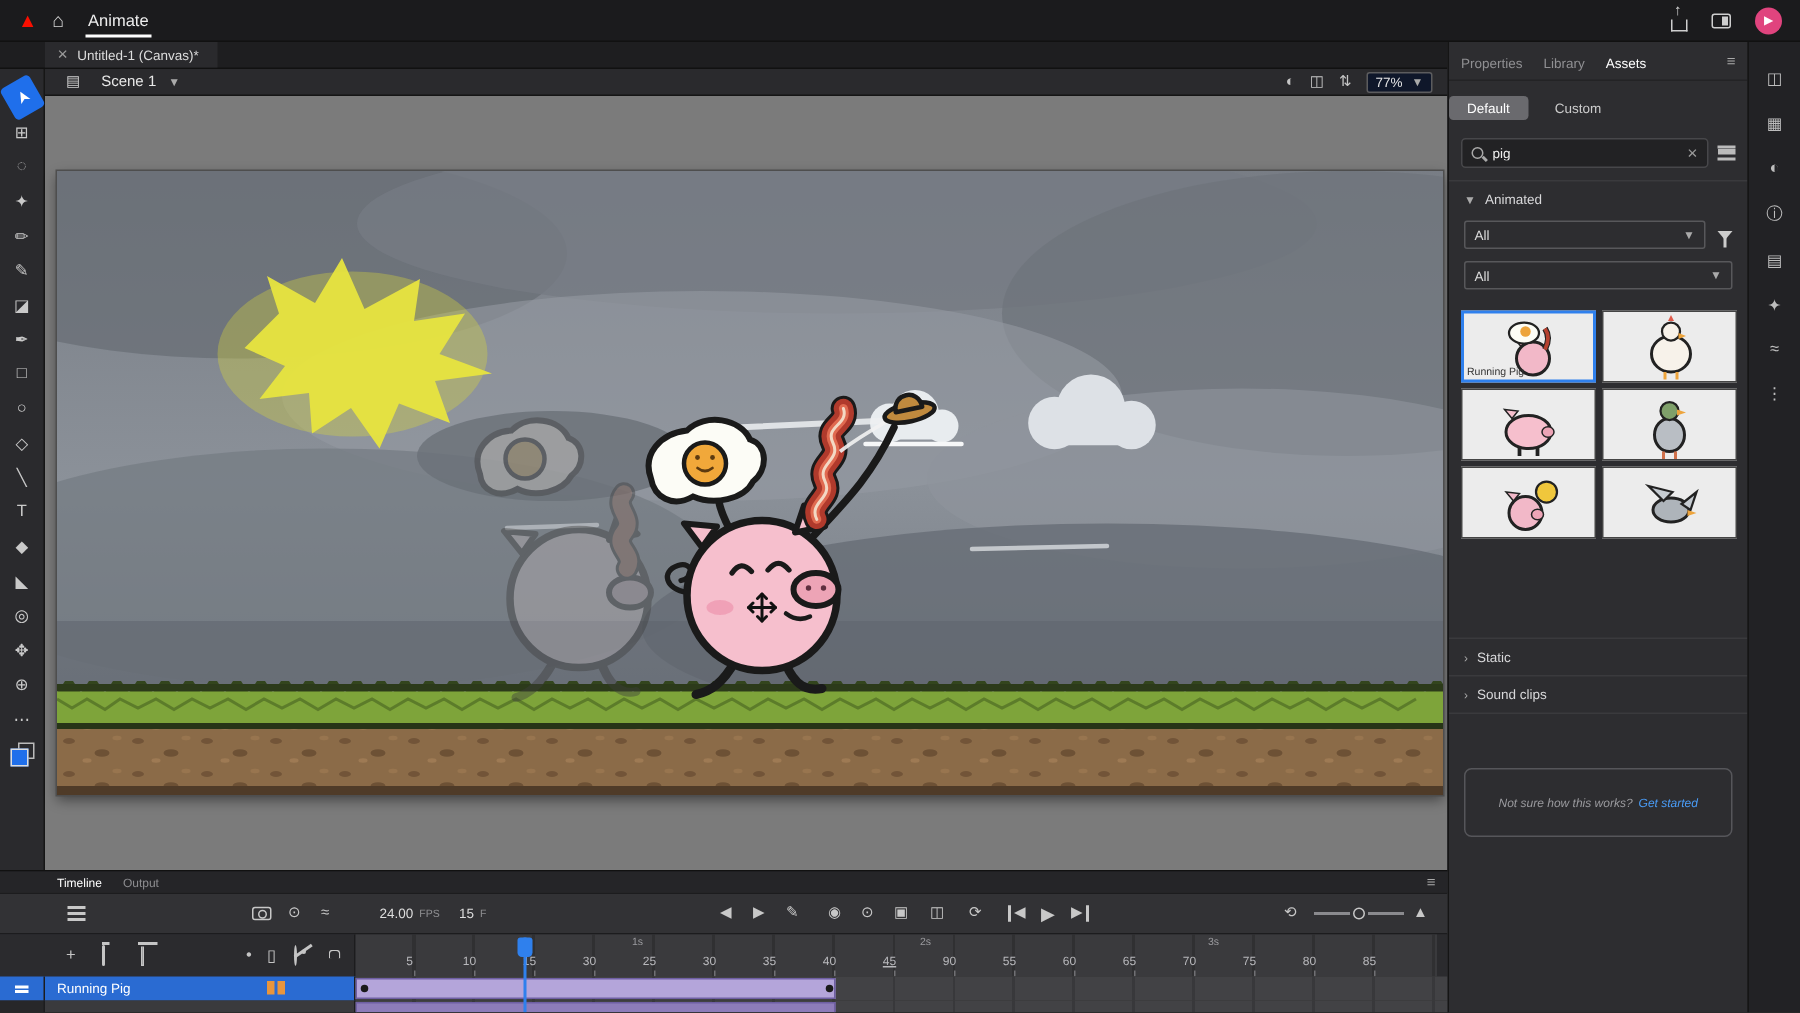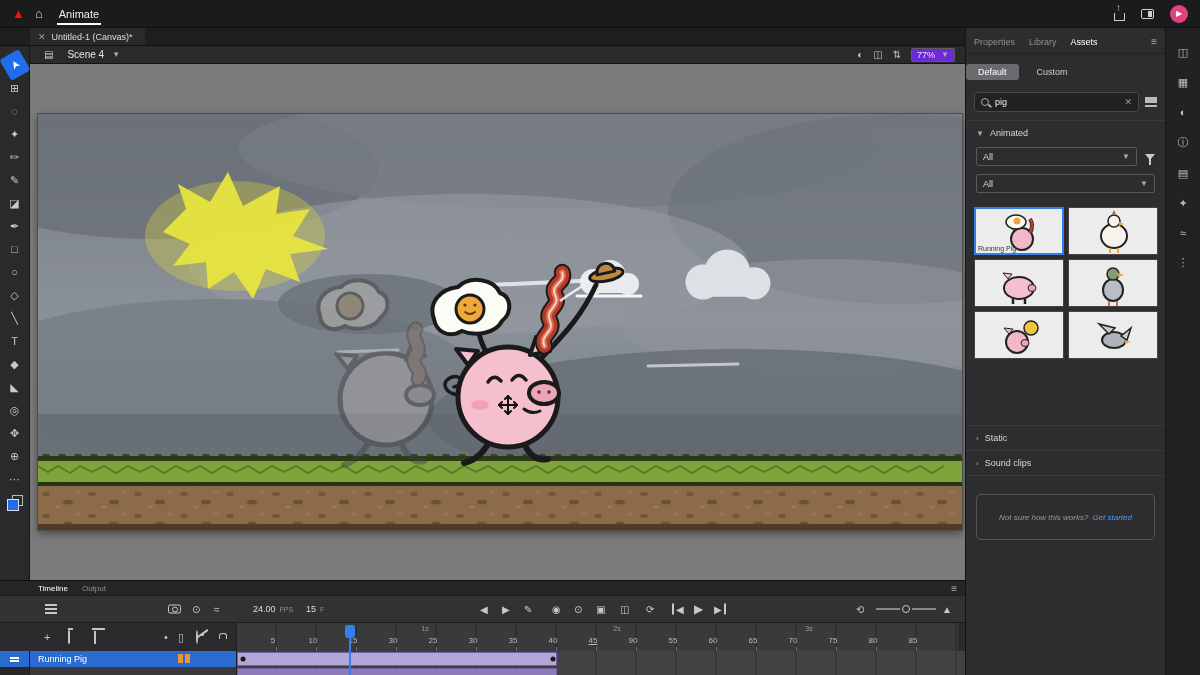--- a/index.html
+++ b/index.html
@@ -25,21 +25,21 @@
   .doc-tab { height:100%; background:#2a2a2d; display:flex; align-items:center; gap:6px; padding:0 12px 0 8px; margin-left:30px; font-size:9px; color:#ddd; }
   .doc-tab .x { color:#9a9a9a; font-size:9px; }
 
   
   #scenebar { position:absolute; left:30px; top:46px; width:935px; height:18px; background:#2a2a2d; border-bottom:1px solid #151515; display:flex; align-items:center; font-size:10px; }
   .clapper { margin:0 14px 0 14px; color:#cfcfcf; font-size:10px; }
   .scene-name { color:#e8e8e8; }
   .chev { color:#aaa; font-size:8px; margin-left:8px; }
   #scenebar-right { margin-left:auto; display:flex; align-items:center; gap:10px; padding-right:10px; }
   .sb-ic { color:#c5c5c5; font-size:10px; }
-  .zoom-box { display:flex; align-items:center; gap:4px; border:1px solid #5c5c5e; background:#6d28d9; padding:1px 5px; border-radius:2px; font-size:9px; color:#e5e5e5; }
+  .zoom-box { display:flex; align-items:center; gap:4px; border:1px solid #5c5c5e; background:#0f172a; padding:1px 5px; border-radius:2px; font-size:9px; color:#e5e5e5; }
 
   
   #toolstrip { position:absolute; left:0; top:46px; width:30px; height:534px; background:#2a2a2d; border-right:1px solid #161616; display:flex; flex-direction:column; align-items:center; padding-top:8px; gap:1px; }
   .tool { width:24px; height:22px; display:flex; align-items:center; justify-content:center; color:#c9c9c9; font-size:11px; border-radius:3px; }
   .tool.active { background:#1f6feb; color:#fff; }
   .tool.rot { transform:rotate(-120deg); }
   .i-swatch { position:relative; width:16px; height:16px; margin-top:4px; }
   .i-swatch::before { content:""; position:absolute; right:0; top:0; width:9px; height:9px; border:1px solid #bbb; background:#2a2a2d; }
   .i-swatch::after { content:""; position:absolute; left:0; bottom:0; width:10px; height:10px; border:1px solid #ddd; background:#1f6feb; }
 
@@ -68,21 +68,21 @@
   .rp-section { display:flex; align-items:center; gap:6px; padding:7px 10px; border-top:1px solid #3a3a3d; color:#d8d8da; font-size:9px; }
   .rp-section .caret { color:#aaa; font-size:8px; }
   .dd-row { display:flex; align-items:center; gap:8px; padding:2px 10px 6px 10px; }
   .dropdown { flex:1; display:flex; align-items:center; justify-content:space-between; border:1px solid #58585b; border-radius:2px; height:19px; padding:0 6px; color:#ddd; font-size:9px; background:#2d2d30; }
   .i-funnel { width:0; height:0; border-left:5px solid transparent; border-right:5px solid transparent; border-top:6px solid #ccc; position:relative; }
   .i-funnel::after { content:""; position:absolute; left:-1px; top:-2px; width:2px; height:7px; background:#ccc; }
   #asset-grid { display:grid; grid-template-columns:90px 90px; gap:4px; padding:8px 8px 0 8px; }
   .asset-cell { position:relative; width:90px; height:48px; background:#ececec; border:1px solid #444; overflow:hidden; }
   .asset-cell.selected { border:2px solid #2f80ed; }
   .asset-label { position:absolute; left:2px; bottom:1px; font-size:7px; color:#333; }
-  #rp-help { margin:18px 10px 0 10px; border:1px solid #56565a; border-radius:5px; height:46px; display:flex; align-items:center; justify-content:center; gap:4px; font-size:8px; font-style:italic; color:#9a9a9e; }
+  #rp-help { margin:36px 10px 0 10px; border:1px solid #56565a; border-radius:5px; height:46px; display:flex; align-items:center; justify-content:center; gap:4px; font-size:8px; font-style:italic; color:#9a9a9e; }
   #rp-help .link { color:#4a9df8; font-style:italic; }
 
   
   #rightstrip { position:absolute; left:1165px; top:28px; width:35px; height:647px; background:#222225; border-left:1px solid #151515; display:flex; flex-direction:column; align-items:center; padding-top:18px; gap:17px; }
   .rs-ic { color:#bdbdbd; font-size:11px; }
 
   
   #timeline { position:absolute; left:0; top:580px; width:965px; height:95px; background:#2b2b2e; border-top:1px solid #111; overflow:hidden; }
   #tl-tabs { height:14px; display:flex; align-items:center; gap:14px; padding-left:38px; background:#252528; font-size:8px; }
   .tl-tab { color:#8d8d90; }
@@ -148,21 +148,21 @@
 
   <div id="tabbar">
     <div class="doc-tab">
       <span class="x">✕</span>
       <span>Untitled-1 (Canvas)*</span>
     </div>
   </div>
 
   <div id="scenebar">
     <span class="clapper">▤</span>
-    <span class="scene-name">Scene 4</span>
+    <span class="scene-name">Scene 1</span>
     <span class="chev">▼</span>
     <div id="scenebar-right">
       <span class="sb-ic">◐</span>
       <span class="sb-ic">◫</span>
       <span class="sb-ic">⇅</span>
       <span class="zoom-box">
         <span>77%</span>
         <span class="chev" style="margin-left:2px">▼</span>
       </span>
     </div>

